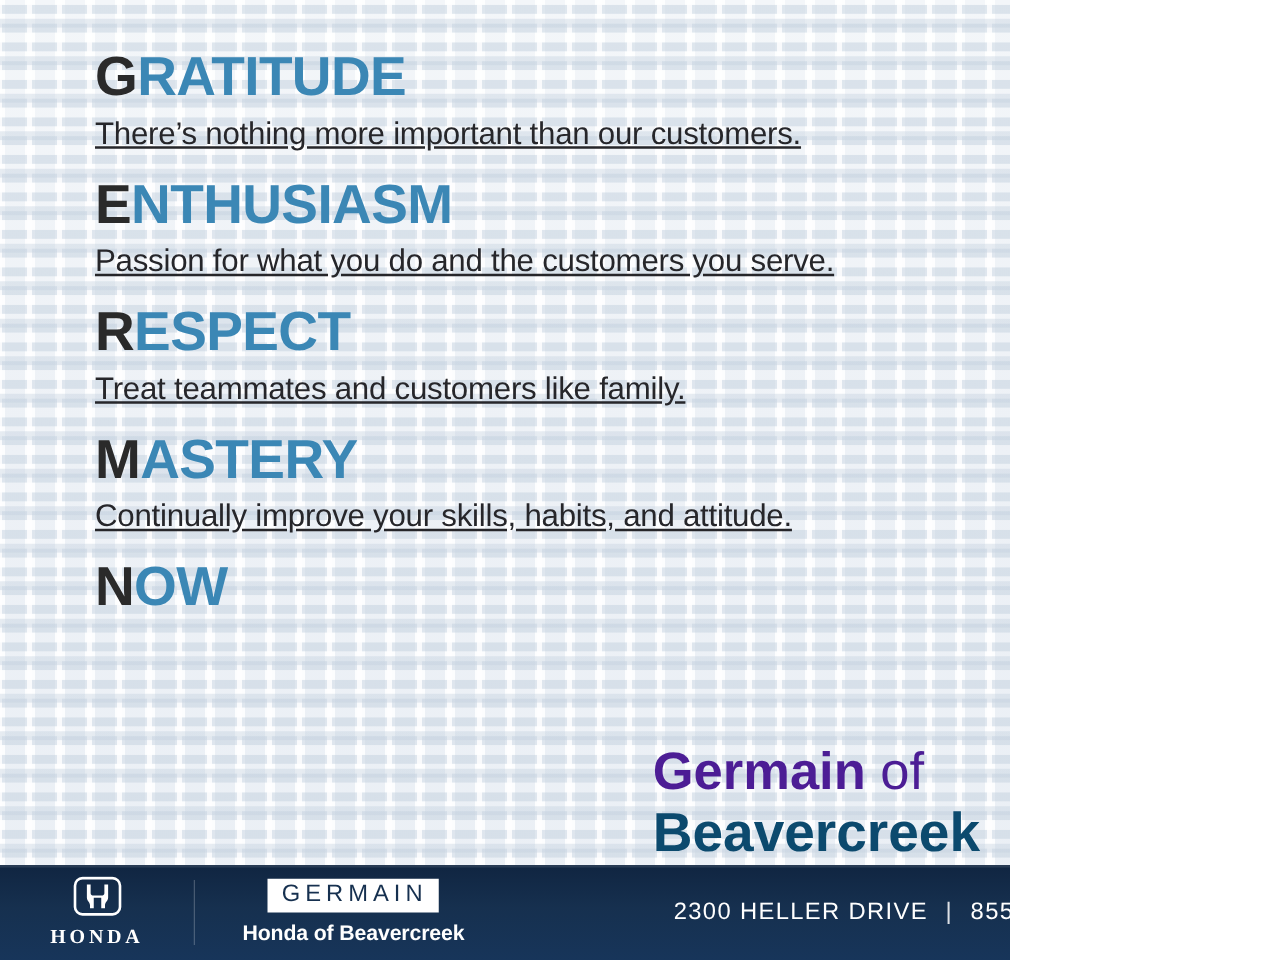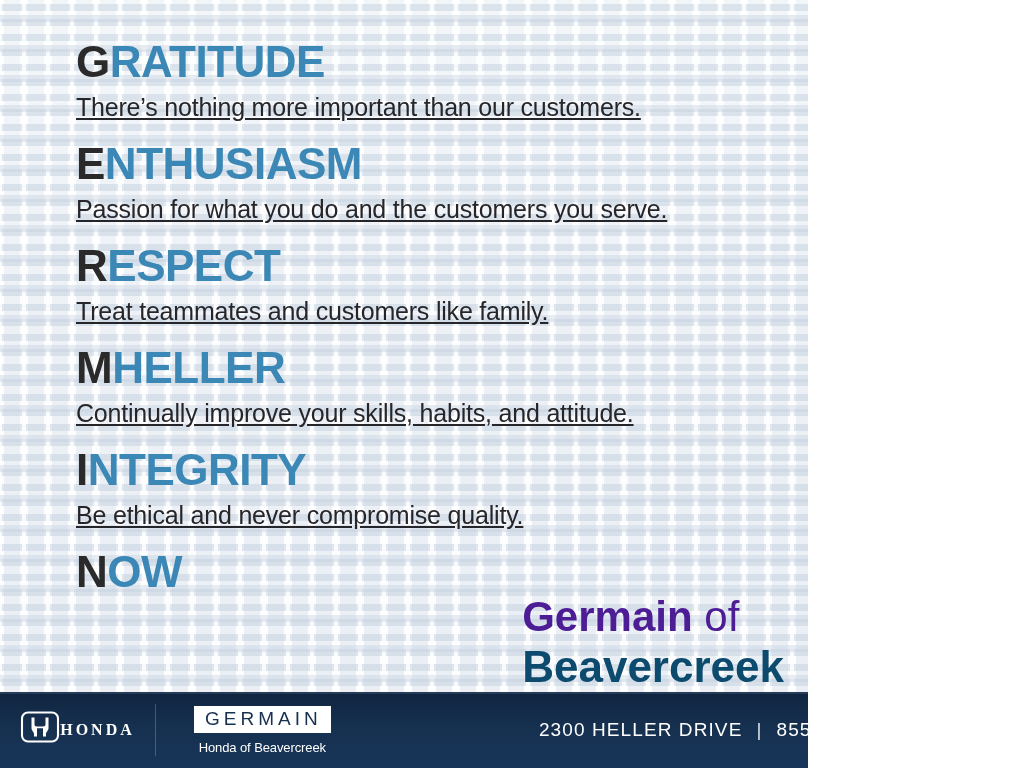--- a/index.html
+++ b/index.html
@@ -141,21 +141,21 @@
     content:"";
     position:absolute;
     left:0; top:0; width:100%; height:2px;
     background:rgba(255,255,255,0.10);
   }
 
   
   #honda-logo-cluster {
     width:155px;
     display:flex;
-    flex-direction:row;
+    flex-direction:column;
     align-items:center;
     justify-content:center;
     flex:0 0 auto;
   }
   #honda-mark { margin-bottom:3px; }
   #honda-wordmark {
     font-family:"Liberation Serif", serif;
     font-weight:bold;
     font-size:16px;
     letter-spacing:3px;
@@ -182,22 +182,22 @@
     font-family:"Liberation Sans", sans-serif;
     font-weight:normal;
     font-size:19px;
     letter-spacing:4px;
     padding:2px 9px 3px 11px;
     line-height:22px;
   }
   #germain-sub {
     margin-top:7px;
     font-family:"Liberation Sans", sans-serif;
-    font-weight:normal;
-    font-size:13px;
+    font-weight:bold;
+    font-size:17px;
     color:#ffffff;
     letter-spacing:-0.1px;
   }
 
   #footer-spacer { flex:1 1 auto; }
 
   #footer-contact {
     flex:0 0 auto;
     padding-right:116px;
     font-family:"Liberation Sans", sans-serif;
@@ -229,29 +229,25 @@
       <div class="value-heading"><span class="first-letter">E</span><span class="rest-letters">NTHUSIASM</span></div>
       <div class="value-desc">Passion for what you do and the customers you serve.</div>
     </div>
 
     <div class="value-block">
       <div class="value-heading"><span class="first-letter">R</span><span class="rest-letters">ESPECT</span></div>
       <div class="value-desc">Treat teammates and customers like family.</div>
     </div>
 
     <div class="value-block">
-      <div class="value-heading"><span class="first-letter">M</span><span class="rest-letters">HELLER</span></div>
+      <div class="value-heading"><span class="first-letter">M</span><span class="rest-letters">ASTERY</span></div>
       <div class="value-desc">Continually improve your skills, habits, and attitude.</div>
     </div>
 
 
-    <div class="value-block">
-      <div class="value-heading"><span class="first-letter">I</span><span class="rest-letters">NTEGRITY</span></div>
-      <div class="value-desc">Be ethical and never compromise quality.</div>
-    </div>
 
     <div class="value-block">
       <div class="value-heading"><span class="first-letter">N</span><span class="rest-letters">OW</span></div>
     </div>
 
   </div>
 
   <div id="brand-headline">
     <div id="brand-headline-line1"><span class="strong">Germain</span><span>&nbsp;</span><span class="light">of</span></div>
     <div id="brand-headline-line2">Beavercreek</div>

